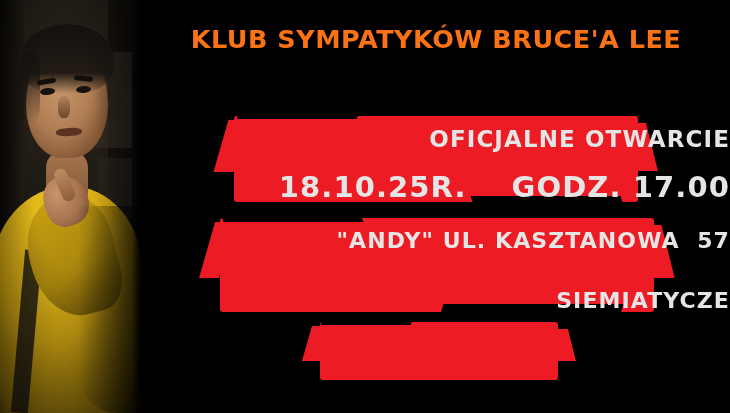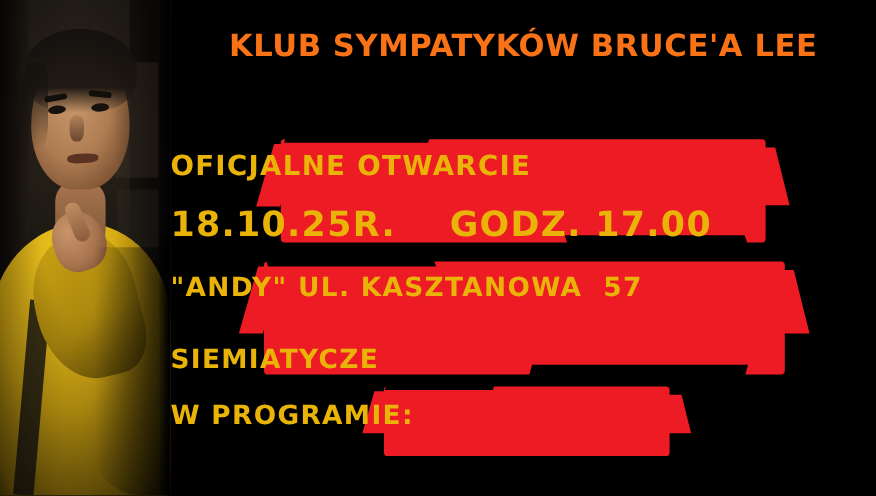--- a/index.html
+++ b/index.html
@@ -234,22 +234,22 @@
   }
   .band-nick {
     position: absolute;
     background: #000000;
   }
 
   .band-text {
     position: absolute;
     width: 588px;
     left: 0;
-    text-align: left;
-    color: #eab308;
+    text-align: right;
+    color: #e5e5e5;
     font-family: "DejaVu Sans", sans-serif;
     font-weight: bold;
     text-transform: uppercase;
     letter-spacing: 1.1px;
     white-space: pre;
   }
 
   
   #band1 { left: 92px; top: 116px; width: 404px; height: 86px; border-radius: 3px; }
   #band1-nick-a { left: 96px; top: 112px; width: 120px; height: 7px; transform: skewX(-22deg); }
@@ -314,16 +314,15 @@
     <div class="band-text" id="line-data">18.10.25R.    GODZ. 17.00</div>
 
     <div class="band" id="band2"></div>
     <div class="band-nick" id="band2-nick-a"></div>
     <div class="band-nick" id="band2-nick-b"></div>
     <div class="band-text" id="line-andy">"ANDY" UL. KASZTANOWA  57</div>
     <div class="band-text" id="line-city">SIEMIATYCZE</div>
 
     <div class="band" id="band3"></div>
     <div class="band-nick" id="band3-nick-a"></div>
-    <div class="band-text" id="line-program">W PROGRAMIE:</div>
 
   </div>
 </div>
 
 </body></html>

